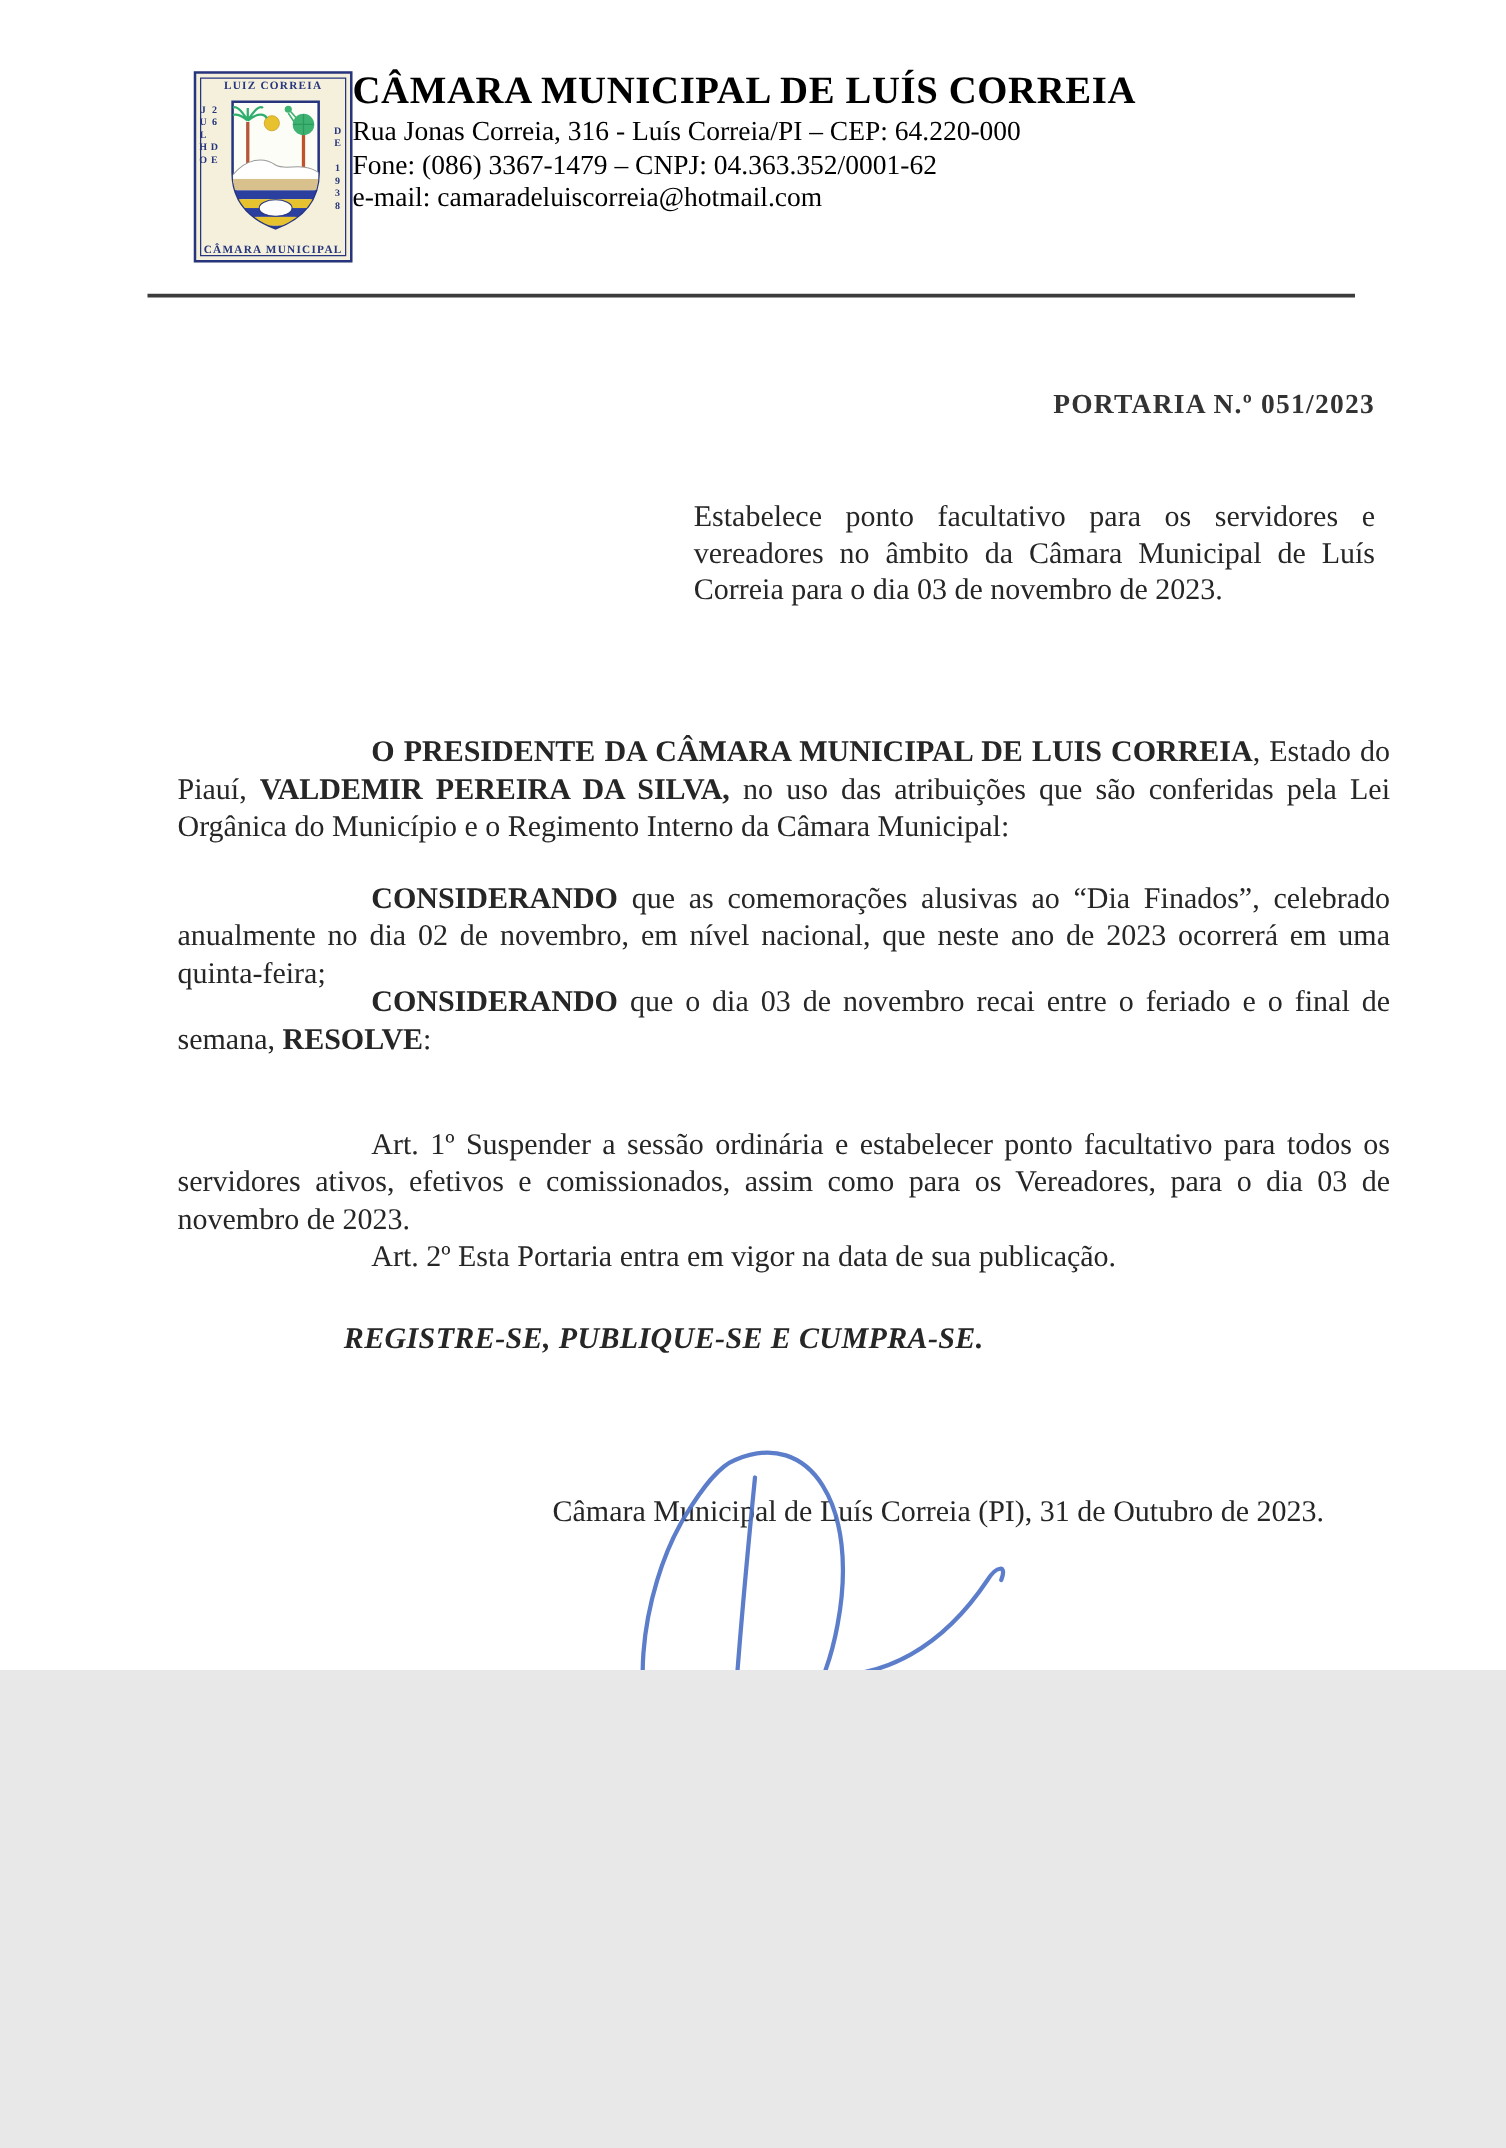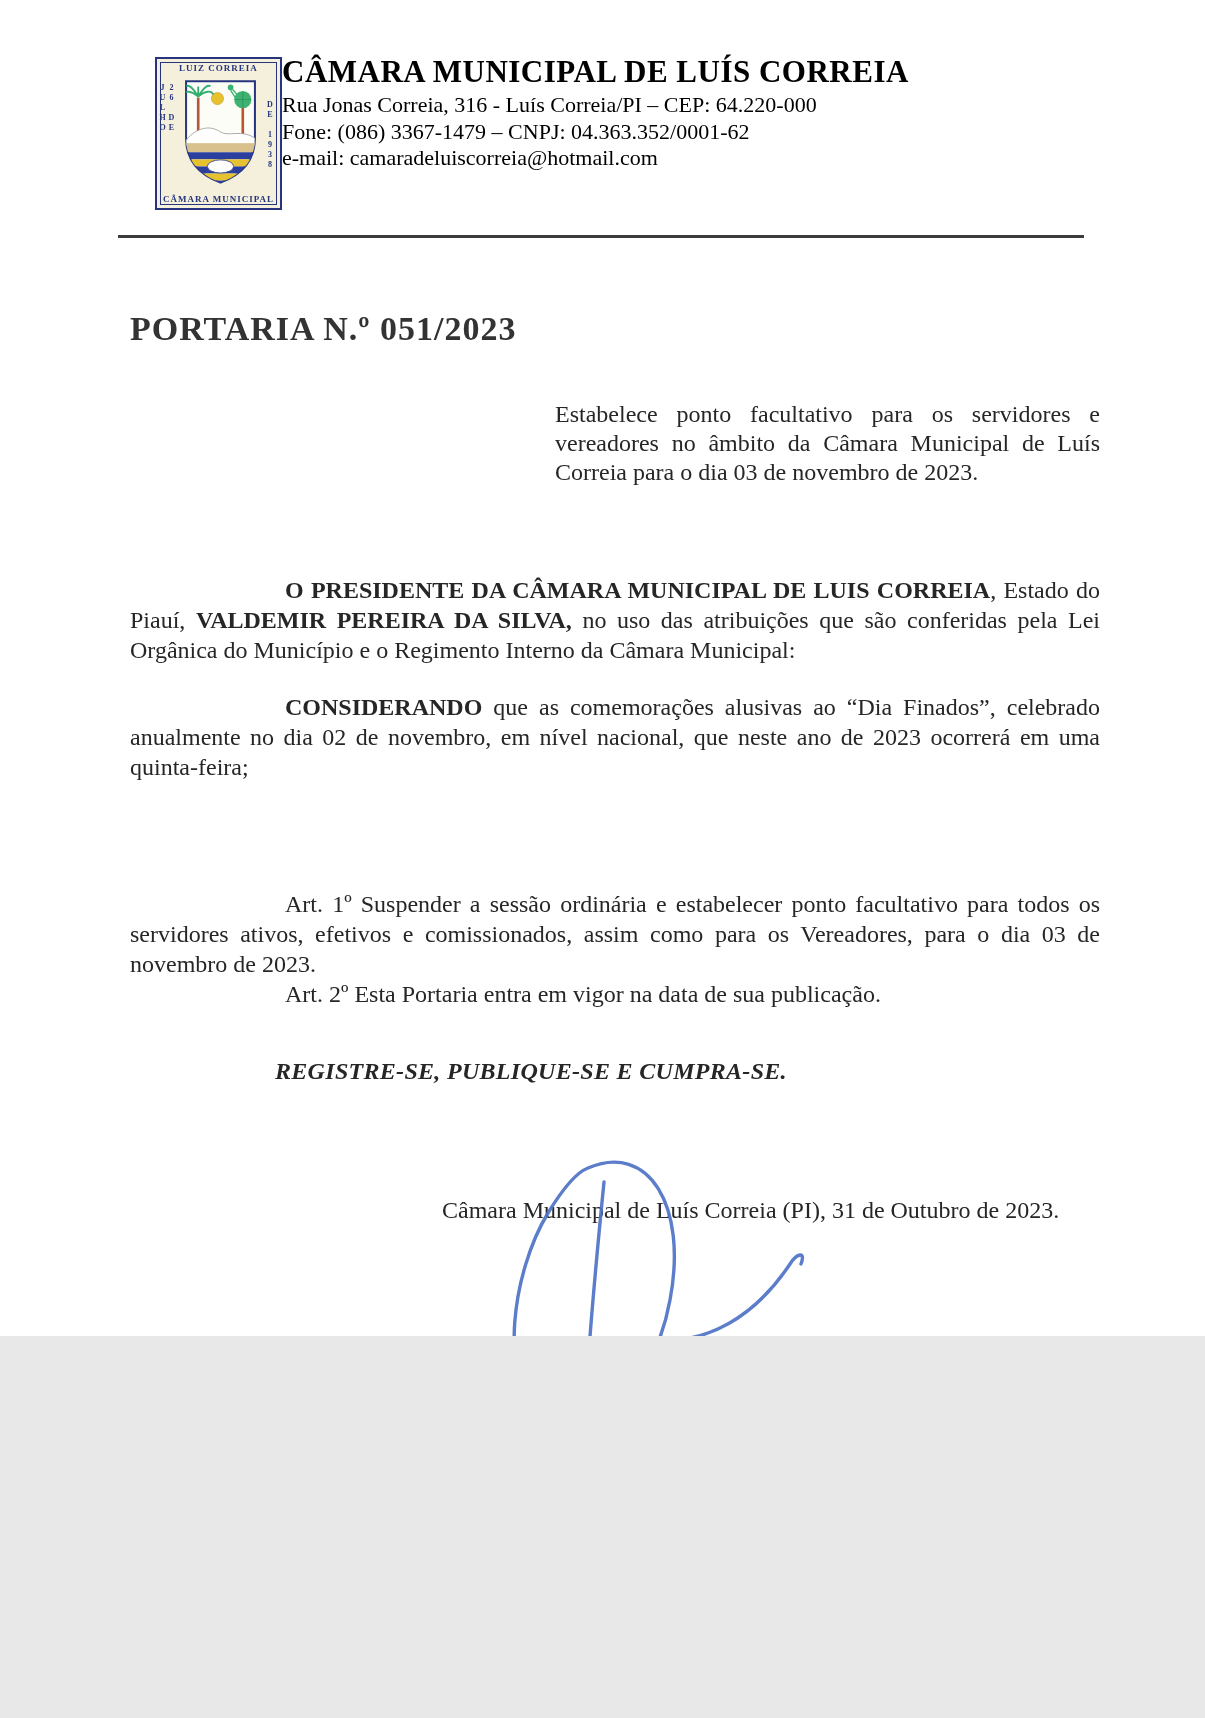--- a/index.html
+++ b/index.html
@@ -36,28 +36,28 @@
   .letterhead-text {
     left:282px; top:52px; width:730px; color:#000000;
   }
   .org-name { font-size:31px; font-weight:bold; letter-spacing:0.5px; line-height:40px; }
   .lh-line  { font-size:22px; font-weight:normal; line-height:26.5px; }
 
   .head-rule { left:118px; top:235px; width:966px; height:3px; background:#3c3c3c; }
 
   
   .doc-title {
-    left:130px; top:310px; width:970px; text-align:left;
-    font-size:34px; font-weight:bold; letter-spacing:1px; color:#333;
+    left:130px; top:310px; width:970px; text-align:right;
+    font-size:22px; font-weight:bold; letter-spacing:1px; color:#333;
   }
   .summary {
     left:555px; top:400px; width:545px;
     font-size:24px; line-height:29px; text-align:justify;
   }
-  .body-text { font-size:24px; line-height:30px; text-align:justify; margin:0; }
+  .body-text { font-size:24px; line-height:30px; text-align:justify; margin:12px; }
   .blk { left:130px; width:970px; }
   .indent { text-indent:155px; }
   .closing {
     left:120px; top:1058px; width:970px; padding-left:155px; box-sizing:border-box;
     font-size:24px; font-weight:bold; letter-spacing:0.3px;font-style:italic;
   }
   .dateline { left:442px; top:1197px; font-size:24px; white-space:nowrap; }
 
   
   .sig-rule { left:278px; top:1342px; width:586px; border-top:2px solid #4a4a4a; }
@@ -125,20 +125,21 @@
   <div class="abs head-rule"></div>
 
   <div class="abs doc-title">PORTARIA N.º 051/2023</div>
 
   <div class="abs summary">Estabelece ponto facultativo para os servidores e vereadores no âmbito da Câmara Municipal de Luís Correia para o dia 03 de novembro de 2023.</div>
 
   <p class="abs blk body-text indent" style="top:575px;"><b>O PRESIDENTE DA CÂMARA MUNICIPAL DE LUIS CORREIA</b><span>, Estado do Piauí, </span><b>VALDEMIR PEREIRA DA SILVA,</b><span> no uso das atribuições que são conferidas pela Lei Orgânica do Município e o Regimento Interno da Câmara Municipal:</span></p>
 
   <p class="abs blk body-text indent" style="top:692px;"><b>CONSIDERANDO</b><span> que as comemorações alusivas ao “Dia Finados”, celebrado anualmente no dia 02 de novembro, em nível nacional, que neste ano de 2023 ocorrerá em uma quinta-feira;</span></p>
 
+  <p class="abs blk body-text indent" style="top:775px;"><b>CONSIDERANDO</b><span> que o dia 03 de novembro recai entre o feriado e o final de semana, </span><b>RESOLVE</b><span>:</span></p>
 
   <p class="abs blk body-text indent" style="top:889px;">Art. 1º Suspender a sessão ordinária e estabelecer ponto facultativo para todos os servidores ativos, efetivos e comissionados, assim como para os Vereadores, para o dia 03 de novembro de 2023.</p>
 
   <p class="abs blk body-text indent" style="top:979px;">Art. 2º Esta Portaria entra em vigor na data de sua publicação.</p>
 
   <div class="abs closing">REGISTRE-SE, PUBLIQUE-SE E CUMPRA-SE.</div>
 
   <div class="abs dateline">Câmara Municipal de Luís Correia (PI), 31 de Outubro de 2023.</div>
 
   <div class="abs sig-rule"></div>

